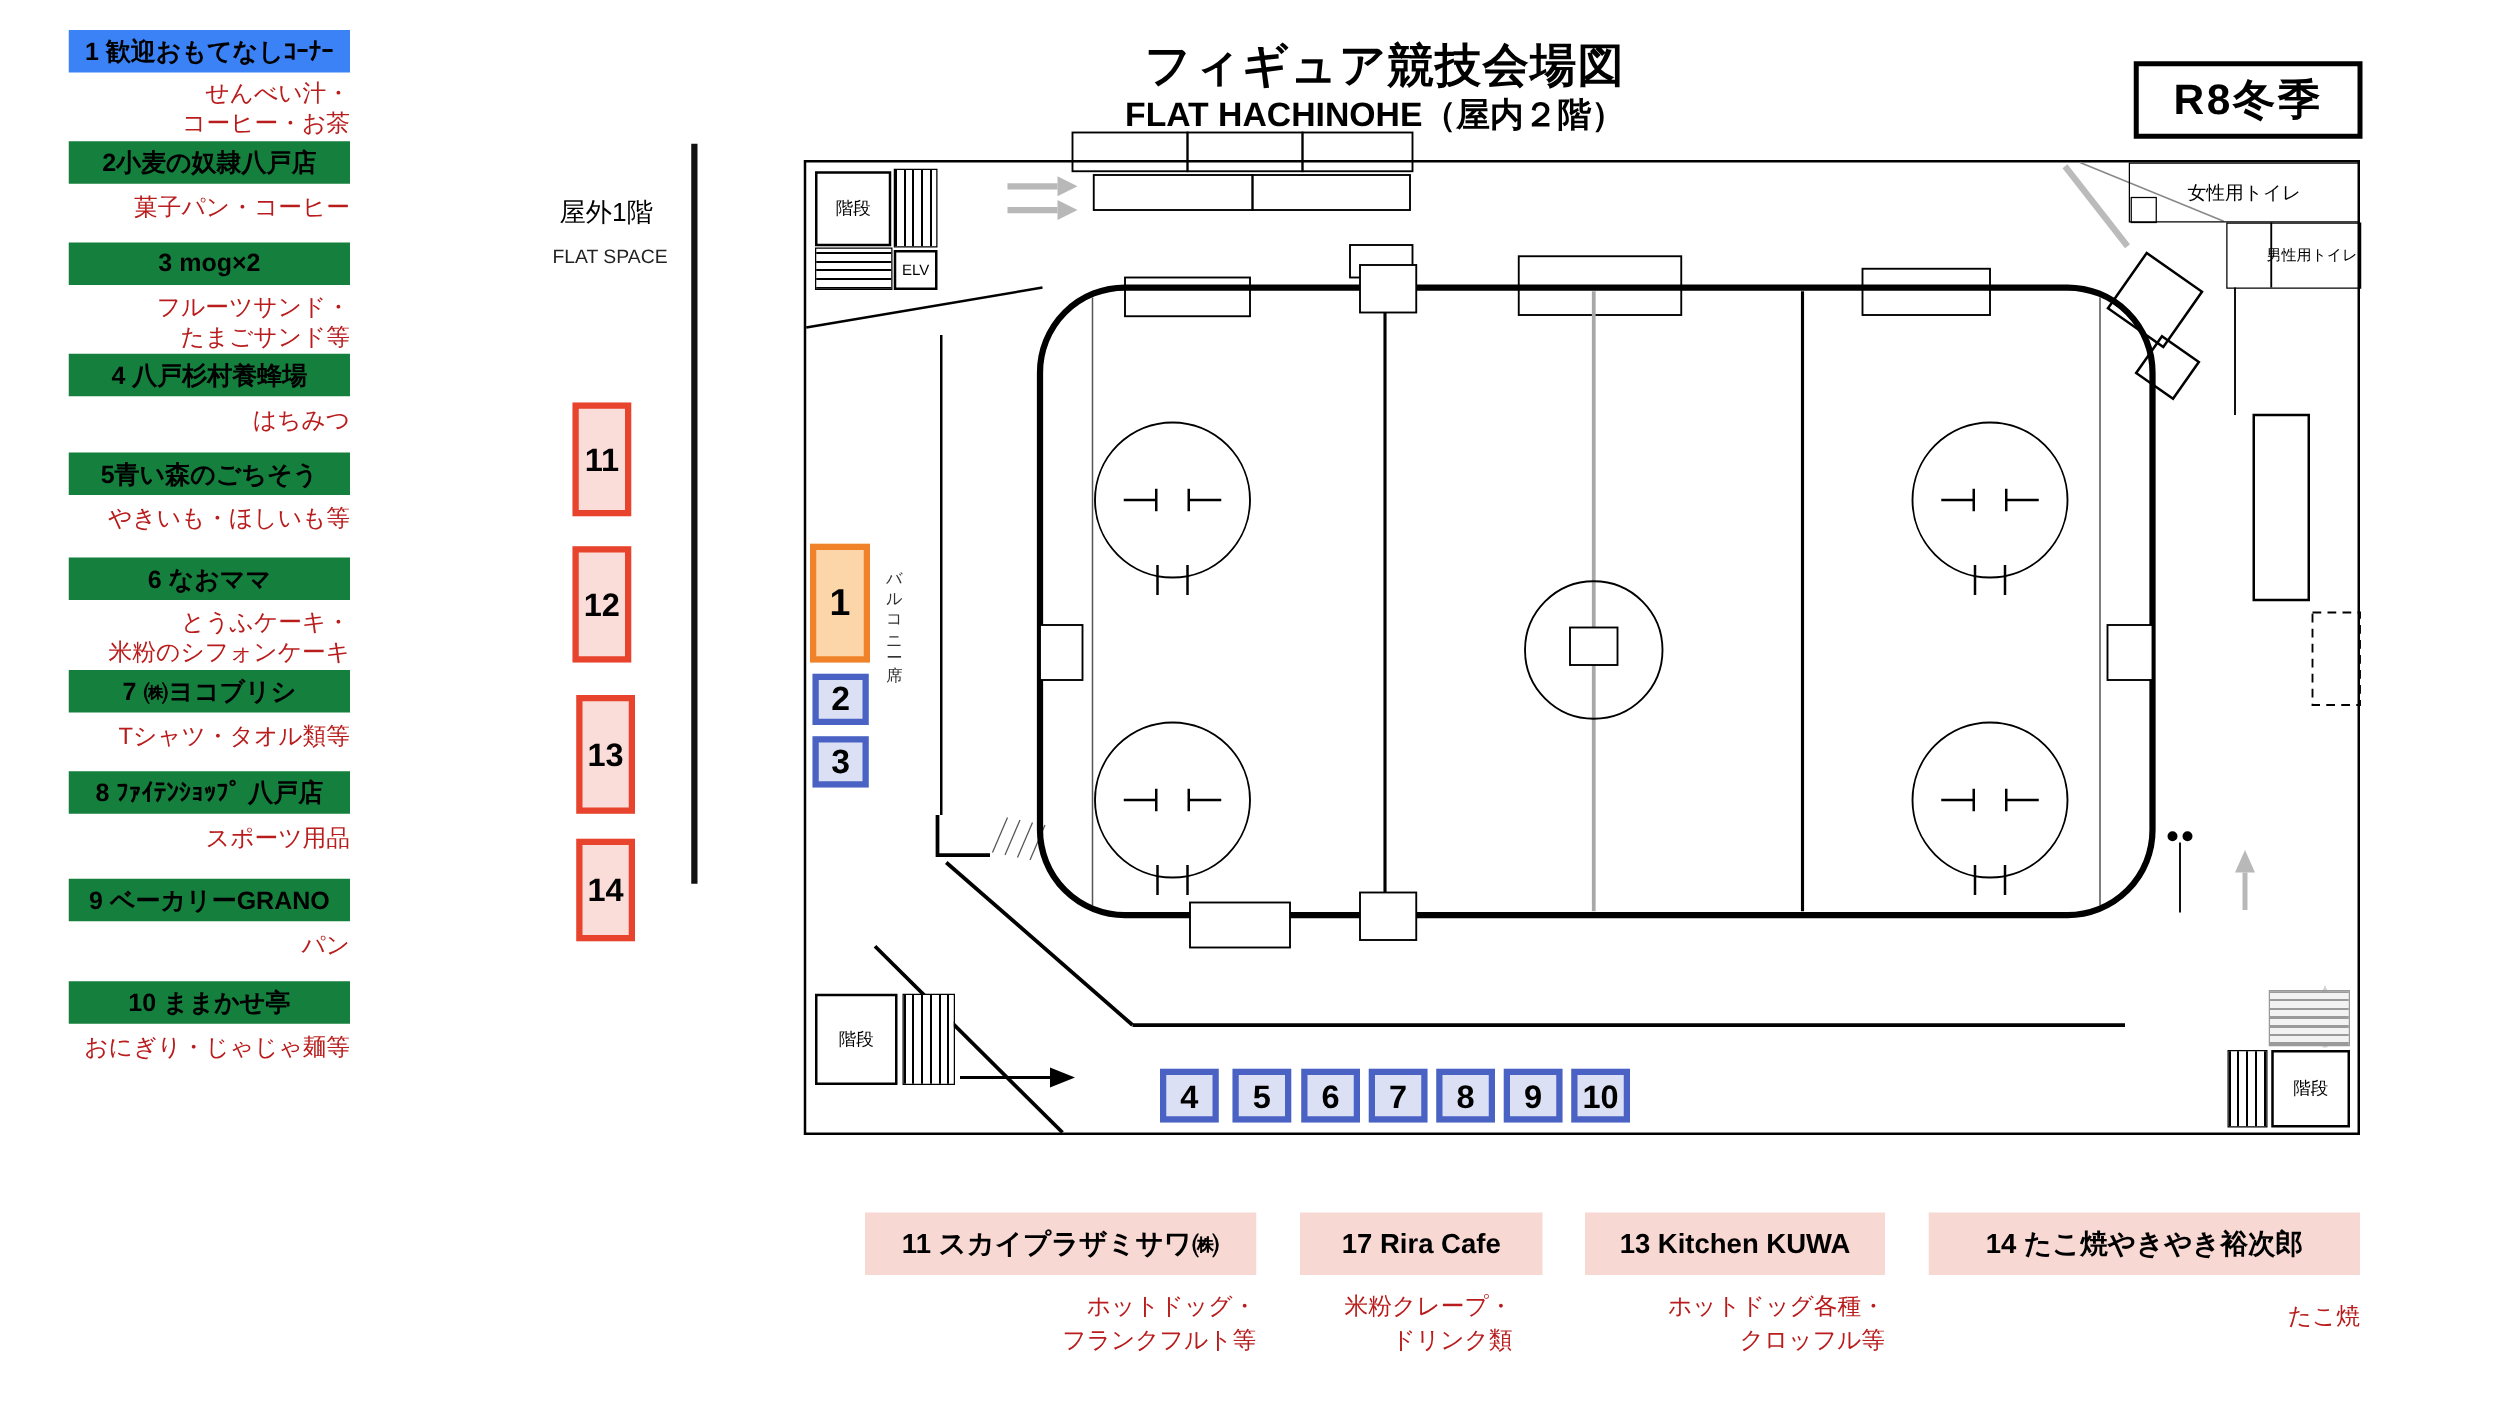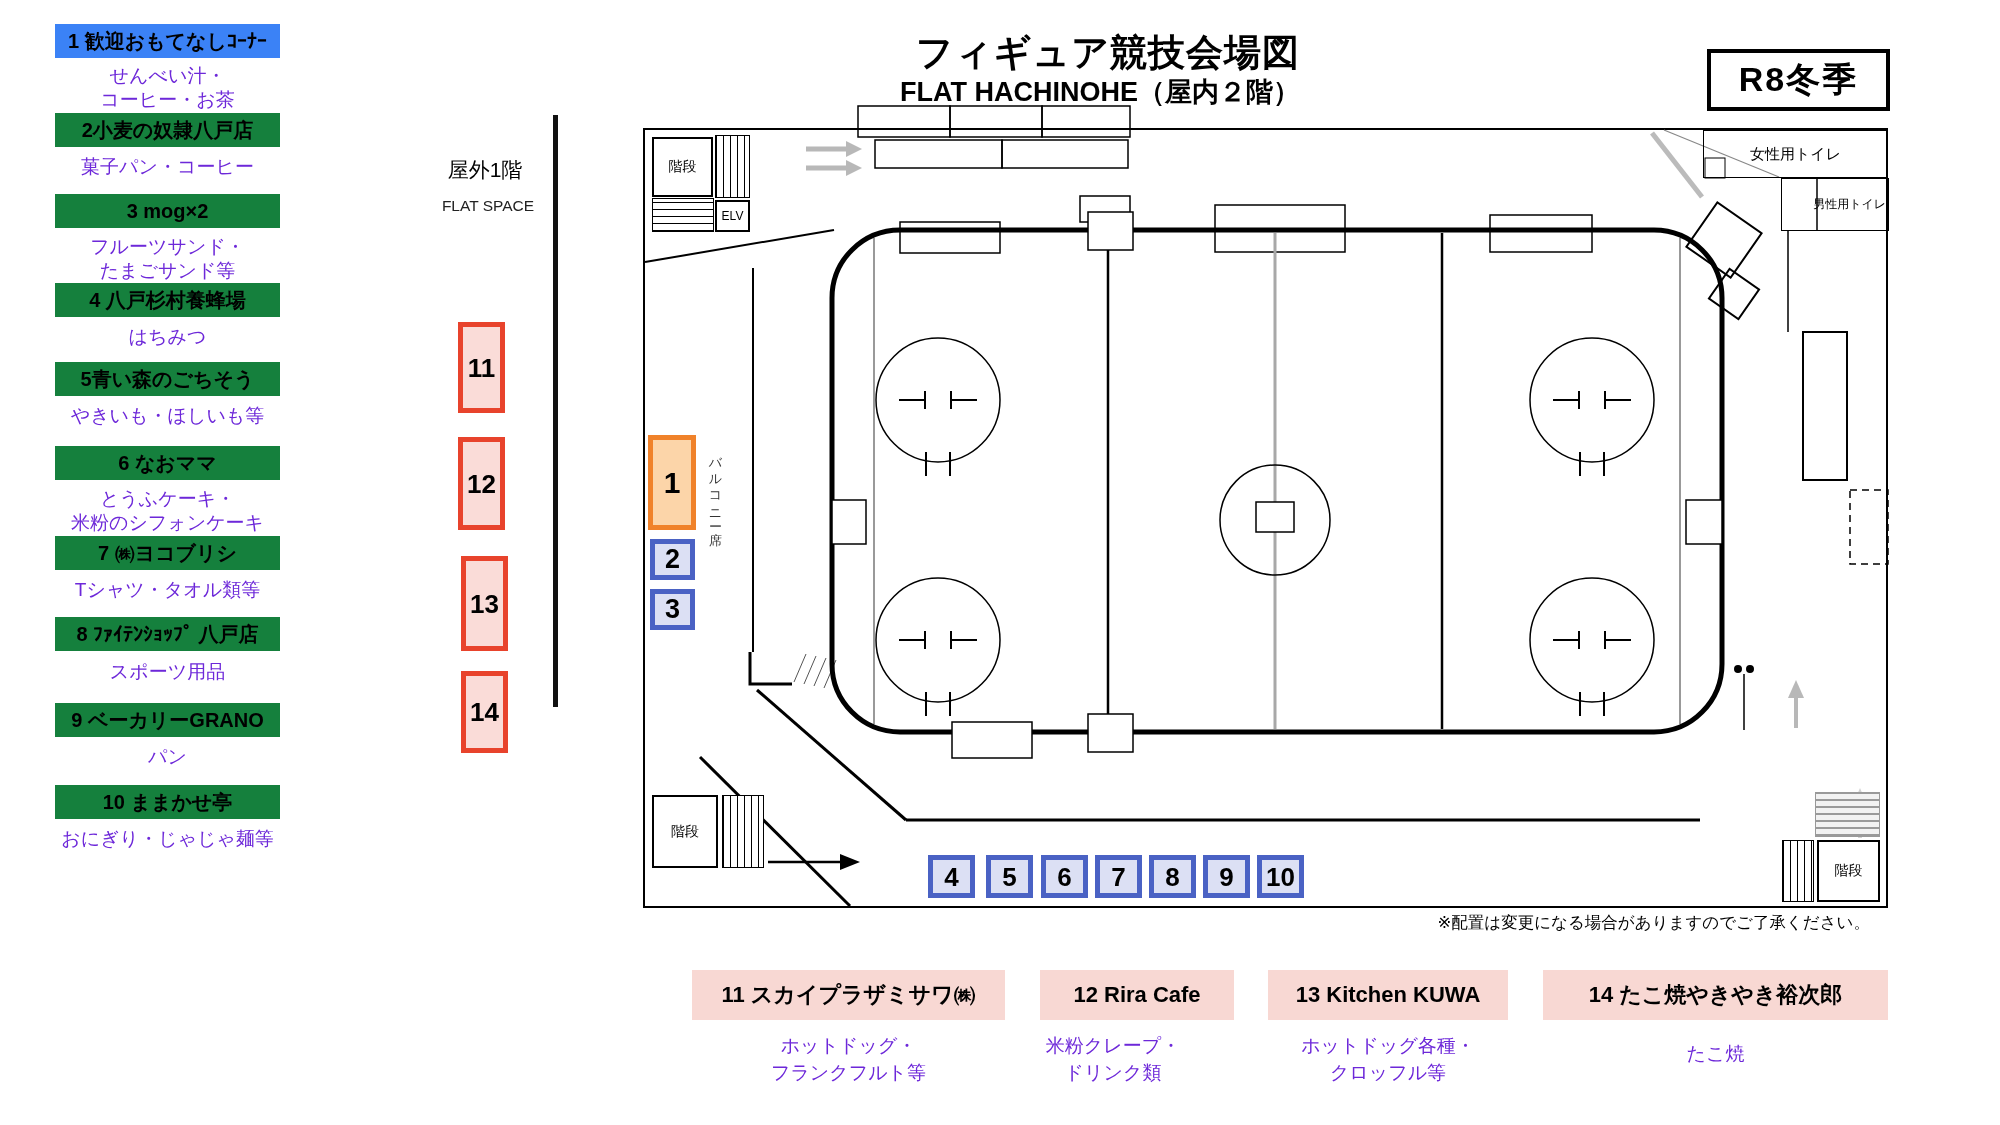--- a/index.html
+++ b/index.html
@@ -4,21 +4,21 @@
 <style>
   *{margin:0;padding:0;box-sizing:border-box}
   html,body{background:#fff}
   .page{position:relative;width:2000px;height:1125px;background:#fff;overflow:hidden;
         font-family:"Liberation Sans","DejaVu Sans",sans-serif;color:#000}
   .abs{position:absolute}
   .bar{display:flex;align-items:center;justify-content:center;font-weight:bold;font-size:20px;height:34px;text-align:center}
   .bar.lav{background:#15803d}
   .bar.org{background:#3b82f6}
   .bar.pink{background:#F8D8D3;font-size:22px;height:50px}
-  .desc{font-size:19px;line-height:24px;text-align:center;white-space:pre-line;color:#6d28d9}
+  .desc{font-size:19px;line-height:24px;text-align:right;white-space:pre-line;color:#b91c1c}
   .booth{display:flex;align-items:center;justify-content:center;font-weight:bold;line-height:1}
   .booth.blue{border:5px solid #4A62C4;background:#DCE0F4;font-size:27px}
   .booth.orange{border:5px solid #F0822A;background:#FCD5A9;font-size:30px}
   .booth.red{border:5px solid #E8432C;background:#FADCD8;font-size:26px}
   .lblbox{border:2px solid #000;display:flex;align-items:center;justify-content:center;font-size:14px;background:#fff}
   .hatch-v{background:repeating-linear-gradient(90deg,#000 0 1.5px,#fff 1.5px 7px);border:1.5px solid #000}
   .hatch-h{background:repeating-linear-gradient(0deg,#000 0 1.5px,#fff 1.5px 7px);border:1.5px solid #000}
   .hatch-h-gray{background:repeating-linear-gradient(0deg,#9a9a9a 0 2px,#f2f2f2 2px 7px);border:1px solid #999}
   .vtext{writing-mode:vertical-rl;font-size:13px;letter-spacing:3px;color:#333}
   svg.plan{position:absolute;inset:0;pointer-events:none}
@@ -203,27 +203,26 @@
   <div class="abs booth blue" style="left:650px;top:589px;width:45px;height:41px">3</div>
 
   <div class="abs booth blue" style="left:928px;top:855px;width:47px;height:43px;font-size:26px">4</div>
   <div class="abs booth blue" style="left:986px;top:855px;width:47px;height:43px;font-size:26px">5</div>
   <div class="abs booth blue" style="left:1041px;top:855px;width:47px;height:43px;font-size:26px">6</div>
   <div class="abs booth blue" style="left:1095px;top:855px;width:47px;height:43px;font-size:26px">7</div>
   <div class="abs booth blue" style="left:1149px;top:855px;width:47px;height:43px;font-size:26px">8</div>
   <div class="abs booth blue" style="left:1203px;top:855px;width:47px;height:43px;font-size:26px">9</div>
   <div class="abs booth blue" style="left:1257px;top:855px;width:47px;height:43px;font-size:26px">10</div>
 
-  <div class="abs" style="left:1100px;top:912px;width:770px;font-size:16.5px;text-align:right">※配置は変更になる場合がありますのでご了承ください。</div>
 
   <div>
     <div class="abs bar pink" style="left:692px;top:970px;width:313px">11 スカイプラザミサワ㈱</div>
     <div class="abs desc" style="left:692px;top:1032px;width:313px;line-height:27px">ホットドッグ・
 フランクフルト等</div>
-    <div class="abs bar pink" style="left:1040px;top:970px;width:194px">12 Rira Cafe</div>
+    <div class="abs bar pink" style="left:1040px;top:970px;width:194px">17 Rira Cafe</div>
     <div class="abs desc" style="left:1016px;top:1032px;width:194px;line-height:27px">米粉クレープ・
 ドリンク類</div>
     <div class="abs bar pink" style="left:1268px;top:970px;width:240px">13 Kitchen KUWA</div>
     <div class="abs desc" style="left:1268px;top:1032px;width:240px;line-height:27px">ホットドッグ各種・
 クロッフル等</div>
     <div class="abs bar pink" style="left:1543px;top:970px;width:345px">14 たこ焼やきやき裕次郎</div>
     <div class="abs desc" style="left:1543px;top:1040px;width:345px;line-height:27px">たこ焼</div>
   </div>
 
 </div>

